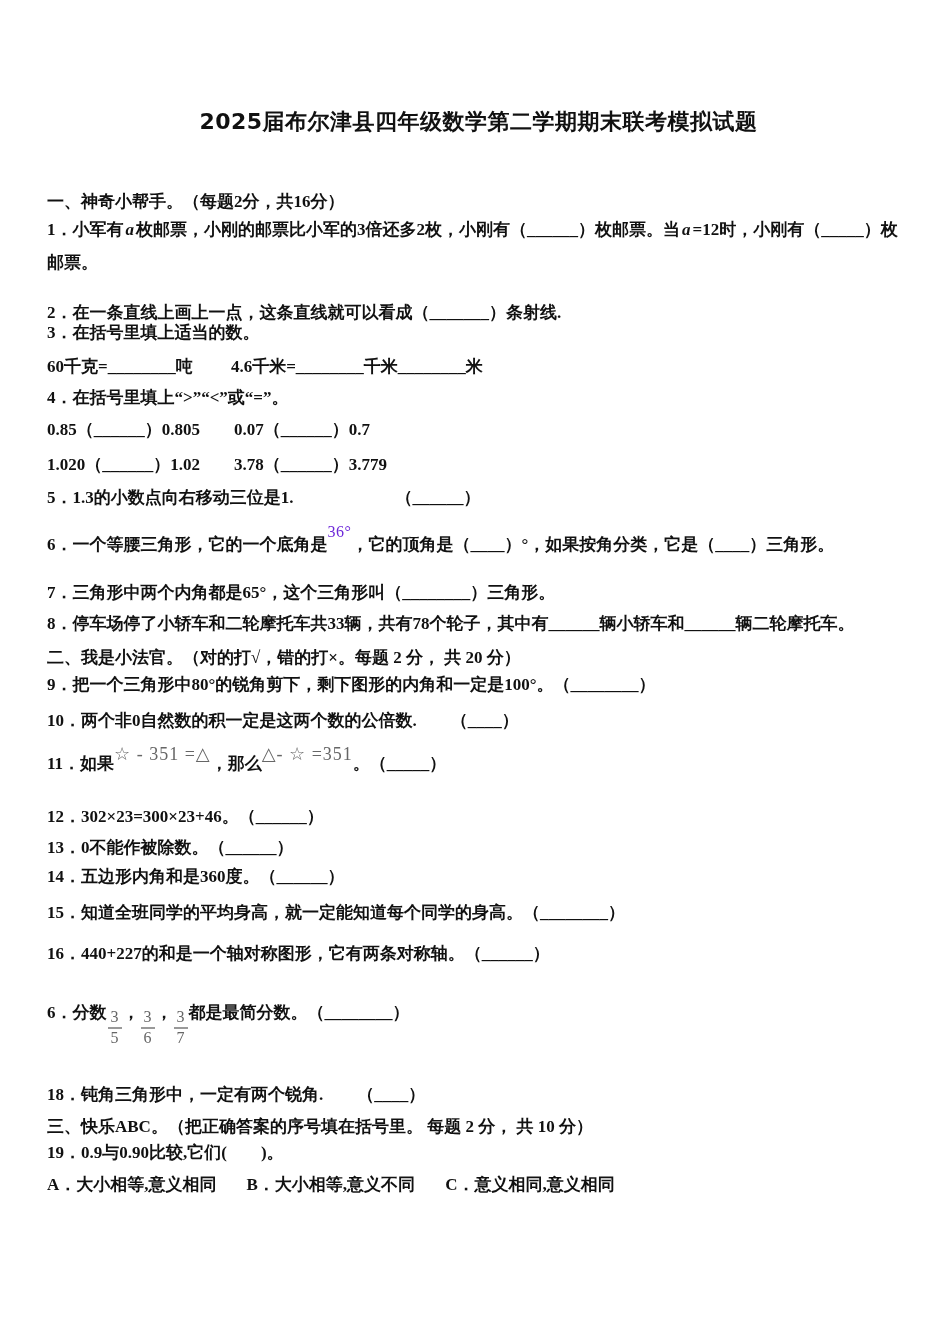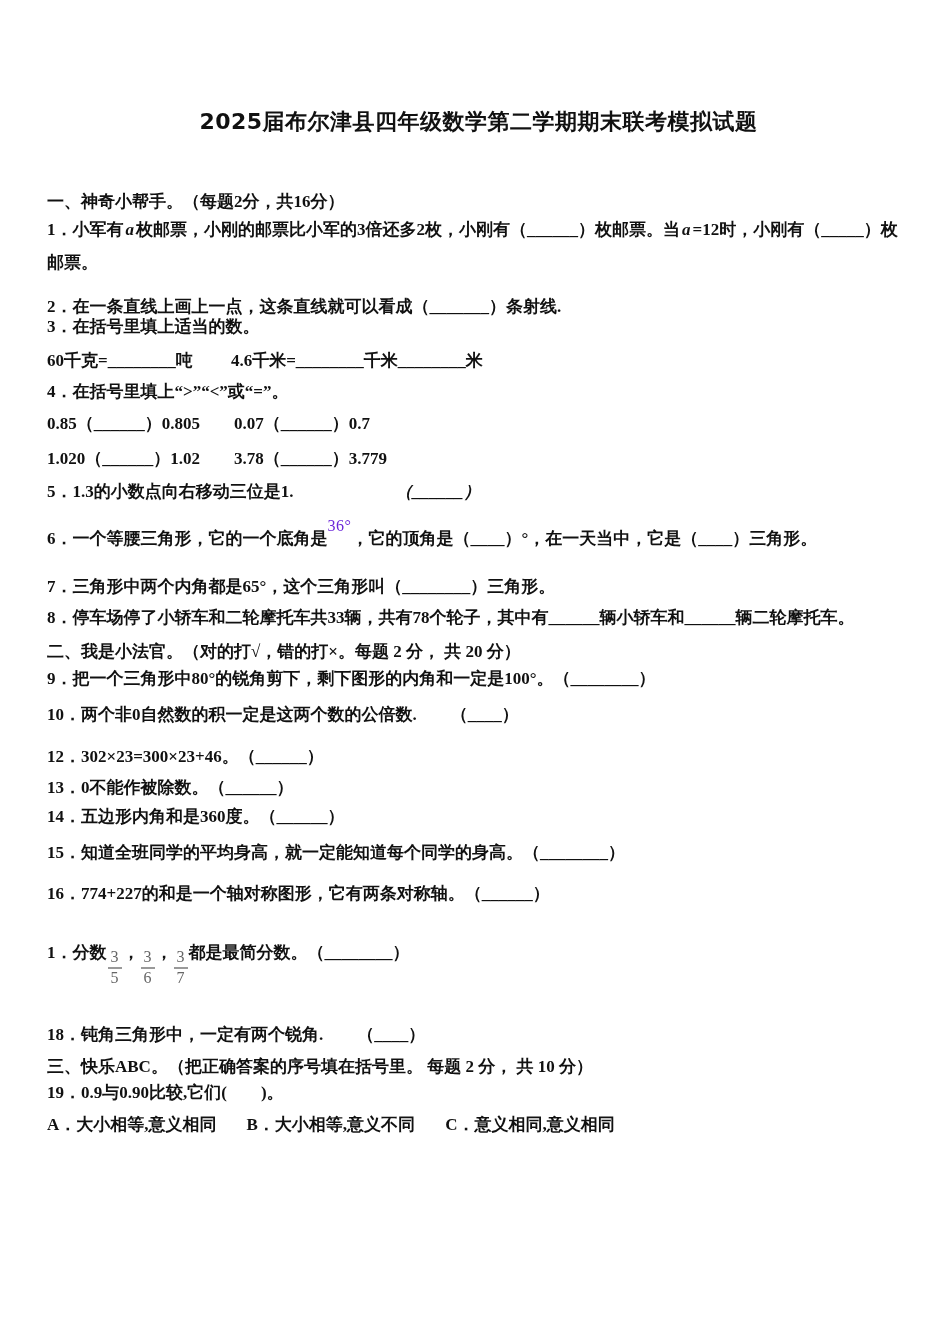--- a/index.html
+++ b/index.html
@@ -41,21 +41,21 @@
     letter-spacing: 0.5px;
   }
   .formula {
     position: relative;
     top: -9px;
     font-weight: 400;
     color: #666666;
     font-size: 18px;
     letter-spacing: 1px;
   }
-  .gap-q5 { margin-left: 102px; font-style: italic; }
+  .gap-q5 { margin-left: 102px; }
   .frac {
     display: inline-flex;
     flex-direction: column;
     align-items: center;
     vertical-align: -4px;
     line-height: 1.05;
     font-weight: 400;
     color: #666666;
     font-size: 16px;
     margin: 0 1px;
@@ -68,60 +68,61 @@
 <body>
 
 <div class="page">
 
   <h1 class="title">2025届布尔津县四年级数学第二学期期末联考模拟试题</h1>
 
   <p class="ln" style="margin-bottom:8px">一、神奇小帮手。（每题2分，共16分）</p>
 
   <p class="ln" style="margin-bottom:13px"><span>1．小军有</span><span class="var">a</span><span>枚邮票，小刚的邮票比小军的3倍还多2枚，小刚有（______）枚邮票。当</span><span class="var">a</span><span>=12时，小刚有（_____）枚</span></p>
 
-  <p class="ln" style="margin-bottom:24px">邮票。</p>
+  <p class="ln" style="margin-bottom:30px">邮票。</p>
 
   <p class="ln" style="">2．在一条直线上画上一点，这条直线就可以看成（_______）条射线.</p>
 
   <p class="ln" style="margin-bottom:14px">3．在括号里填上适当的数。</p>
 
   <p class="ln" style="margin-bottom:11px">60千克=________吨　　 4.6千米=________千米________米</p>
 
   <p class="ln" style="margin-bottom:12px">4．在括号里填上“&gt;”“&lt;”或“=”。</p>
 
   <p class="ln" style="margin-bottom:15px">0.85（______）0.805　　0.07（______）0.7</p>
 
   <p class="ln" style="margin-bottom:13px">1.020（______）1.02　　3.78（______）3.779</p>
 
   <p class="ln" style="margin-bottom:27px"><span>5．1.3的小数点向右移动三位是1.</span><span class="gap-q5">（______）</span></p>
 
-  <p class="ln" style="margin-bottom:28px"><span>6．一个等腰三角形，它的一个底角是</span><span class="sup">36°</span><span>，它的顶角是（____）°，在一天当中，它是（____）三角形。</span></p>
+  <p class="ln" style="margin-bottom:28px"><span>6．一个等腰三角形，它的一个底角是</span><span class="sup">36°</span><span>，它的顶角是（____）°，如果按角分类，它是（____）三角形。</span></p>
 
   <p class="ln" style="margin-bottom:11px">7．三角形中两个内角都是65°，这个三角形叫（________）三角形。</p>
 
   <p class="ln" style="margin-bottom:14px">8．停车场停了小轿车和二轮摩托车共33辆，共有78个轮子，其中有______辆小轿车和______辆二轮摩托车。</p>
 
   <p class="ln" style="margin-bottom:7px">二、我是小法官。（对的打√，错的打×。每题 2 分， 共 20 分）</p>
 
   <p class="ln" style="margin-bottom:16px">9．把一个三角形中80°的锐角剪下，剩下图形的内角和一定是100°。（________）</p>
 
   <p class="ln" style="margin-bottom:22px">10．两个非0自然数的积一定是这两个数的公倍数.　　（____）</p>
 
+  <p class="ln" style="margin-bottom:33px"><span>11．如果</span><span class="formula">☆ - 351 =△</span><span>，那么</span><span class="formula">△- ☆ =351</span><span>。（_____）</span></p>
 
   <p class="ln" style="margin-bottom:11px">12．302×23=300×23+46。（______）</p>
 
   <p class="ln" style="margin-bottom:9px">13．0不能作被除数。（______）</p>
 
   <p class="ln" style="margin-bottom:16px">14．五边形内角和是360度。（______）</p>
 
   <p class="ln" style="margin-bottom:21px">15．知道全班同学的平均身高，就一定能知道每个同学的身高。（________）</p>
 
-  <p class="ln" style="margin-bottom:39px">16．774+227的和是一个轴对称图形，它有两条对称轴。（______）</p>
+  <p class="ln" style="margin-bottom:39px">16．440+227的和是一个轴对称图形，它有两条对称轴。（______）</p>
 
-  <p class="ln" style="margin-bottom:38px"><span>1．分数</span><span class="frac">
+  <p class="ln" style="margin-bottom:38px"><span>6．分数</span><span class="frac">
         <span class="num">3</span>
         <span class="den">5</span>
       </span><span>，</span><span class="frac">
         <span class="num">3</span>
         <span class="den">6</span>
       </span><span>，</span><span class="frac">
         <span class="num">3</span>
         <span class="den">7</span>
       </span><span>都是最简分数。（________）</span></p>
 

